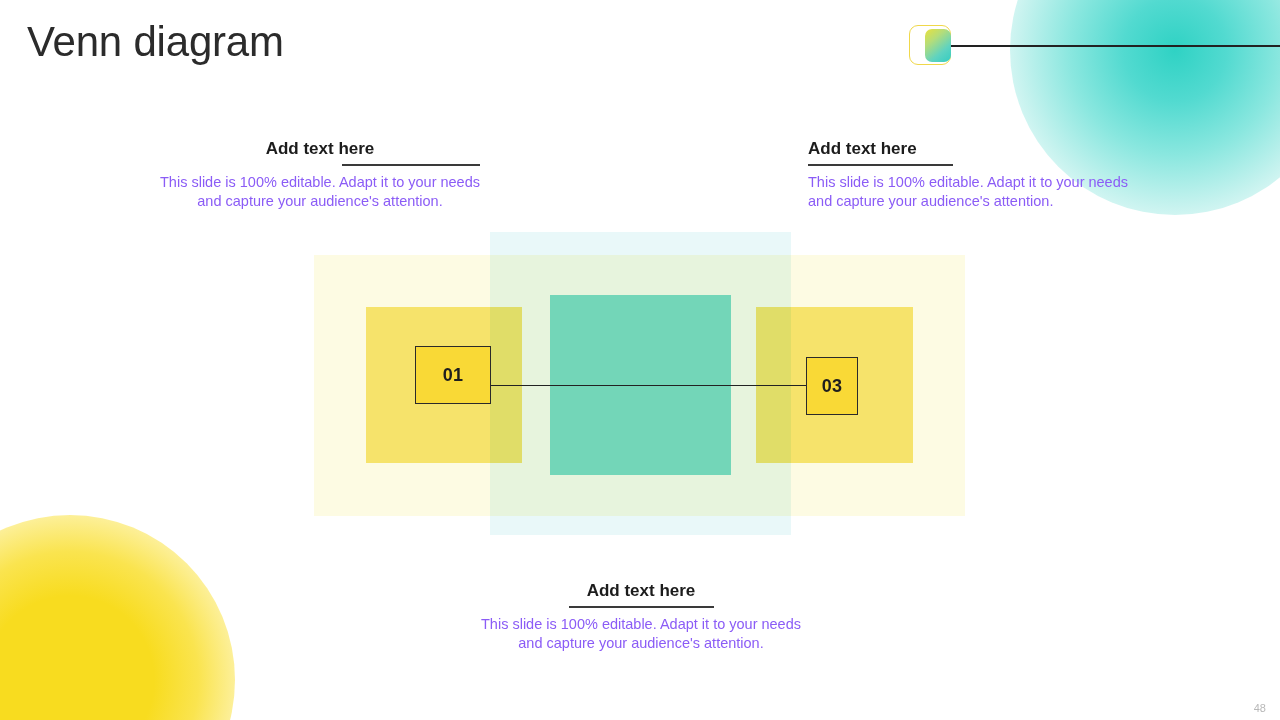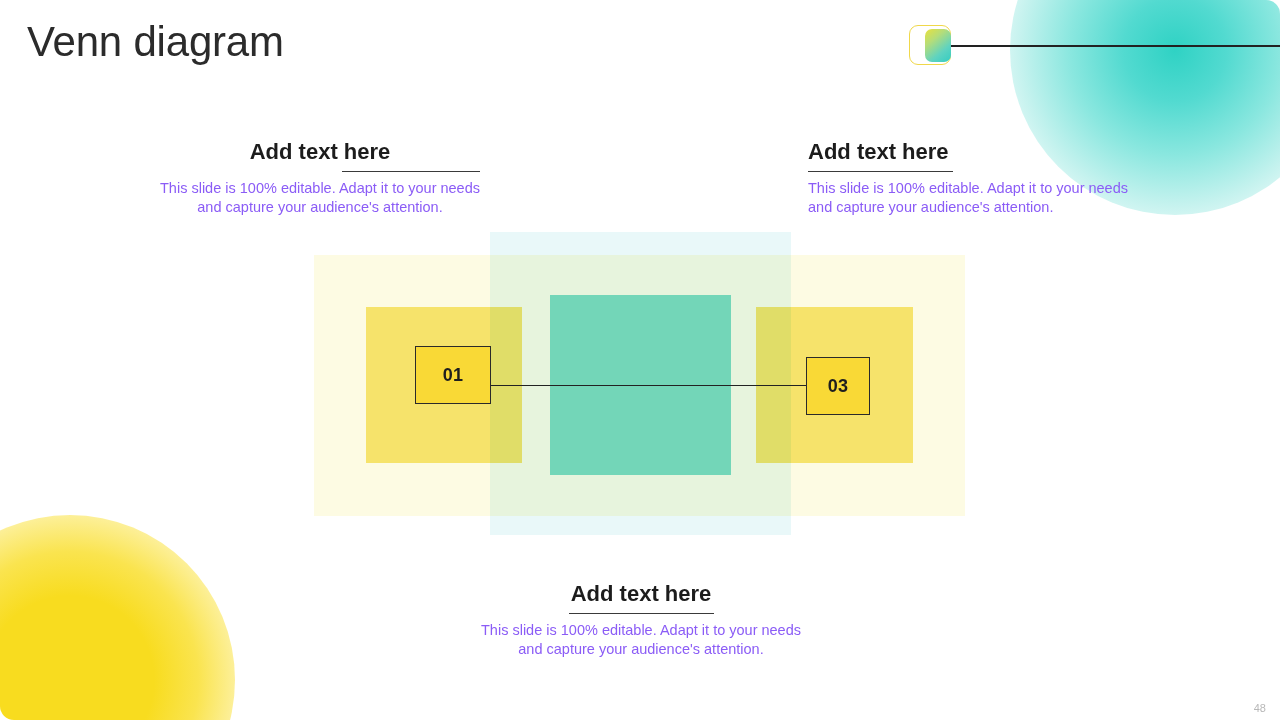--- a/index.html
+++ b/index.html
@@ -12,21 +12,20 @@
     background: #ffffff;
     font-family: "Liberation Sans", sans-serif;
     overflow: hidden;
     position: relative;
   }
 
   #slide {
     position: absolute;
     inset: 0;
     overflow: hidden;
-    border-radius: 14px;
   }
 
   
   .blob-teal {
     position: absolute;
     right: -60px;
     top: -115px;
     width: 330px;
     height: 330px;
     border-radius: 50%;
@@ -96,21 +95,21 @@
     height: 33px;
     border-radius: 7px;
     background: linear-gradient(140deg, #e9e13c 0%, #b5dd79 32%, #5fd3c0 68%, #33ccc3 100%);
   }
 
   
   .txt-block {
     position: absolute;
   }
   .txt-head {
-    font-size: 22px;
+    font-size: 17px;
     font-weight: bold;
     color: #1c1c1c;
     line-height: 1.25;
     padding-bottom: 5px;
     display: inline-block;
   }
   .head-rule {
     height: 1.4px;
     background: #3a3a3a;
     margin-bottom: 7px;
@@ -202,21 +201,21 @@
     align-items: center;
     justify-content: center;
     font-size: 18px;
     font-weight: bold;
     color: #1e1e1e;
     letter-spacing: 0.3px;
     pointer-events: auto;
   }
   .box-01 { left: 415px; top: 346px; width: 76px; height: 58px; background: #f9d936; }
   .box-02 { left: 606px; top: 352px; width: 70px; height: 68px; background: #35cdc3; }
-  .box-03 { left: 806px; top: 357px; width: 64px; height: 58px; background: #f9d936; }
+  .box-03 { left: 806px; top: 357px; width: 52px; height: 58px; background: #f9d936; }
 
   
   .page-num {
     position: absolute;
     right: 14px;
     bottom: 6px;
     font-size: 11px;
     color: #b8b8b8;
   }
 </style>

